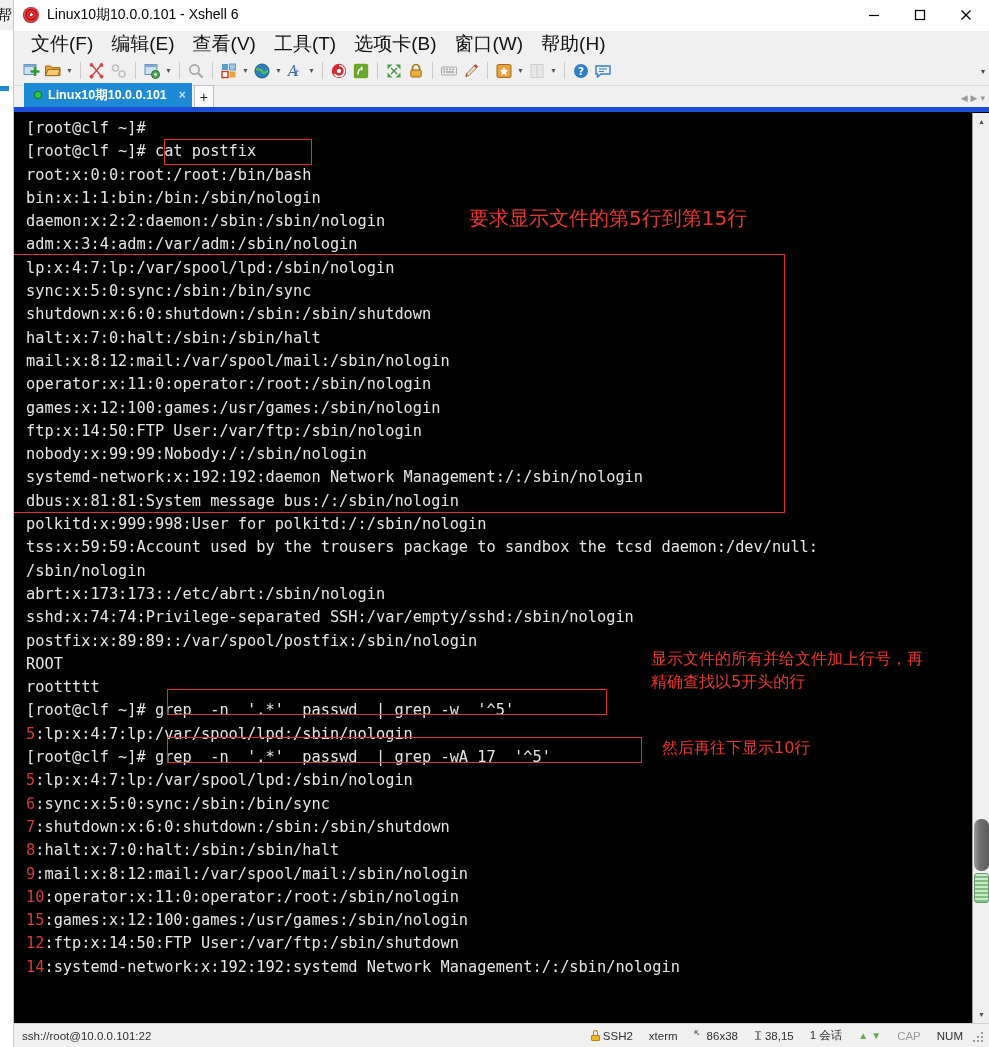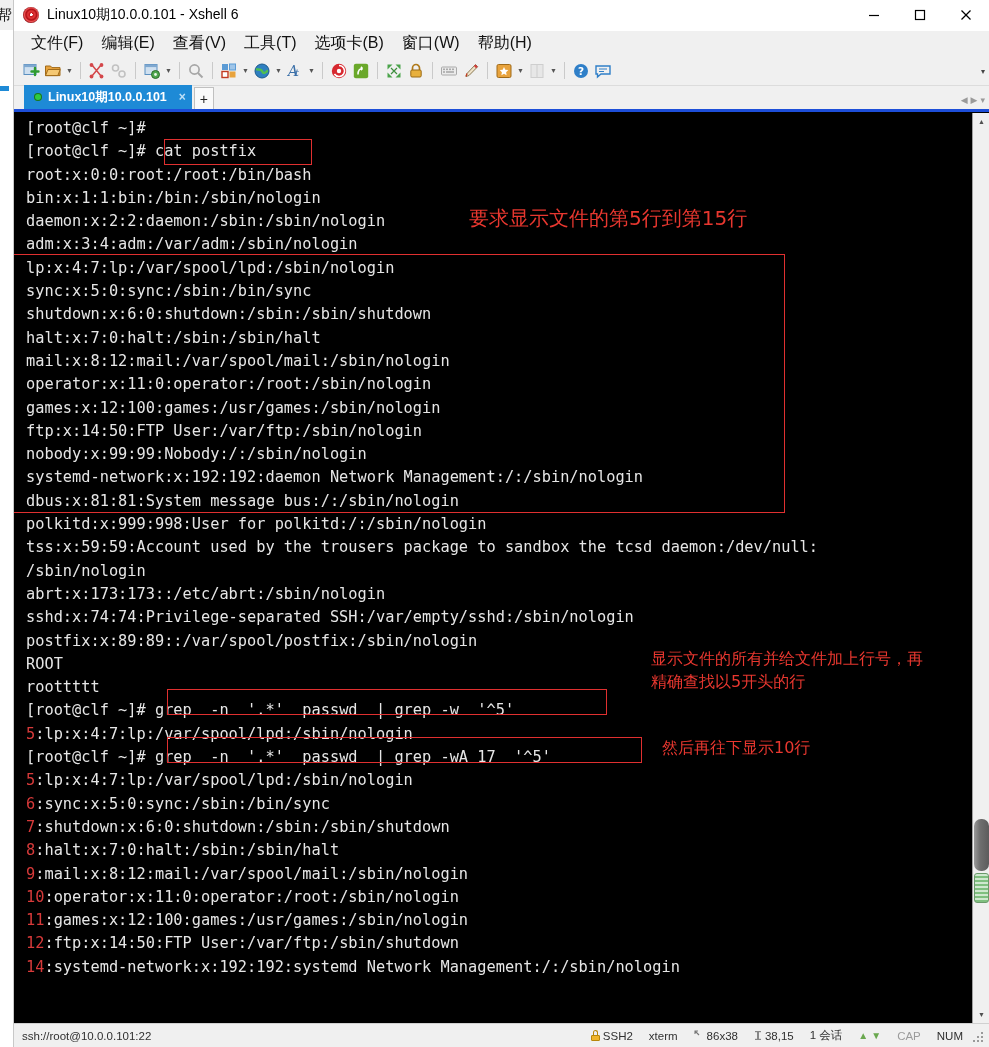--- a/index.html
+++ b/index.html
@@ -77,21 +77,21 @@
   .win-btn svg { display: block; }
 
   
   .menubar {
     height: 25px; flex: 0 0 25px;
     background: #f0f0f0;
     display: flex; align-items: center;
     padding-left: 8px;
   }
   .menu-item {
-    font-size: 16px; color: #111;
+    font-size: 19px; color: #111;
     padding: 3px 9px; white-space: nowrap;
   }
 
   
   .toolbar {
     height: 30px; flex: 0 0 30px;
     background: #f0f0f0;
     display: flex; align-items: center;
     padding-left: 6px; position: relative;
     border-bottom: 1px solid #dcdcdc;
@@ -114,21 +114,21 @@
     position: absolute; right: 4px; top: 50%; transform: translateY(-50%);
     font-size: 8px; color: #444;
   }
 
   
   .tabbar {
     height: 26px; flex: 0 0 26px;
     background: #f0f0f0;
     display: flex; align-items: flex-end;
     position: relative;
-    border-bottom: 3px solid #1d4ed8;
+    border-bottom: 5px solid #1d4ed8;
   }
   .tab {
     height: 24px; background: #1e8ad6;
     display: flex; align-items: center;
     padding: 0 6px 0 10px; margin-left: 10px;
     color: #fff; font-size: 12.5px; font-weight: bold;
     white-space: nowrap;
   }
   .tab-dot {
     width: 8px; height: 8px; border-radius: 50%;
@@ -530,21 +530,21 @@
           <div class="term-line">roottttt</div>
           <div class="term-line"><span>[root@clf ~]# </span><span>grep  -n  '.*'  passwd  | grep -w  '^5'</span></div>
           <div class="term-line"><span class="c-num">5</span><span>:lp:x:4:7:lp:/var/spool/lpd:/sbin/nologin</span></div>
           <div class="term-line"><span>[root@clf ~]# </span><span>grep  -n  '.*'  passwd  | grep -wA 17  '^5'</span></div>
           <div class="term-line"><span class="c-num">5</span><span>:lp:x:4:7:lp:/var/spool/lpd:/sbin/nologin</span></div>
           <div class="term-line"><span class="c-num">6</span><span>:sync:x:5:0:sync:/sbin:/bin/sync</span></div>
           <div class="term-line"><span class="c-num">7</span><span>:shutdown:x:6:0:shutdown:/sbin:/sbin/shutdown</span></div>
           <div class="term-line"><span class="c-num">8</span><span>:halt:x:7:0:halt:/sbin:/sbin/halt</span></div>
           <div class="term-line"><span class="c-num">9</span><span>:mail:x:8:12:mail:/var/spool/mail:/sbin/nologin</span></div>
           <div class="term-line"><span class="c-num">10</span><span>:operator:x:11:0:operator:/root:/sbin/nologin</span></div>
-          <div class="term-line"><span class="c-num">11</span><span>:games:x:12:100:games:/usr/games:/sbin/nologin</span></div>
+          <div class="term-line"><span class="c-num">15</span><span>:games:x:12:100:games:/usr/games:/sbin/nologin</span></div>
           <div class="term-line"><span class="c-num">12</span><span>:ftp:x:14:50:FTP User:/var/ftp:/sbin/shutdown</span></div>
           <div class="term-line"><span class="c-num">14</span><span>:systemd-network:x:192:192:systemd Network Management:/:/sbin/nologin</span></div>
           <div class="rbox" style="left: 150px; top: 26px; width: 148px; height: 26px;"></div>
           <div class="rbox" style="left: -11px; top: 141px; width: 782px; height: 259px;"></div>
           <div class="rbox" style="left: 153px; top: 576px; width: 440px; height: 26px;"></div>
           <div class="rbox" style="left: 153px; top: 624px; width: 475px; height: 26px;"></div>
           <div class="rnote" style="left: 455px; top: 93px;">要求显示文件的第5行到第15行</div>
           <div class="rnote small" style="left: 637px; top: 534px;">显示文件的所有并给文件加上行号，再
 精确查找以5开头的行</div>
           <div class="rnote small" style="left: 648px; top: 623px;">然后再往下显示10行</div>

